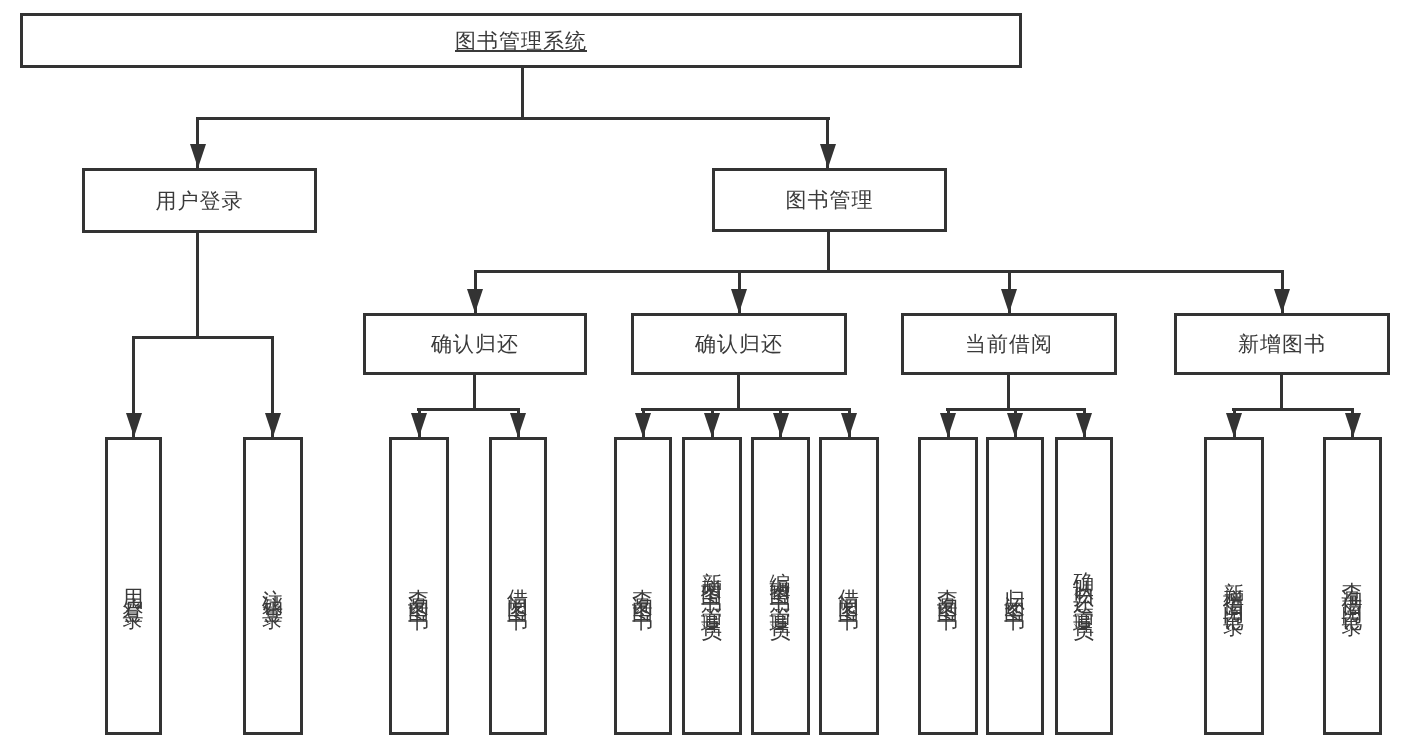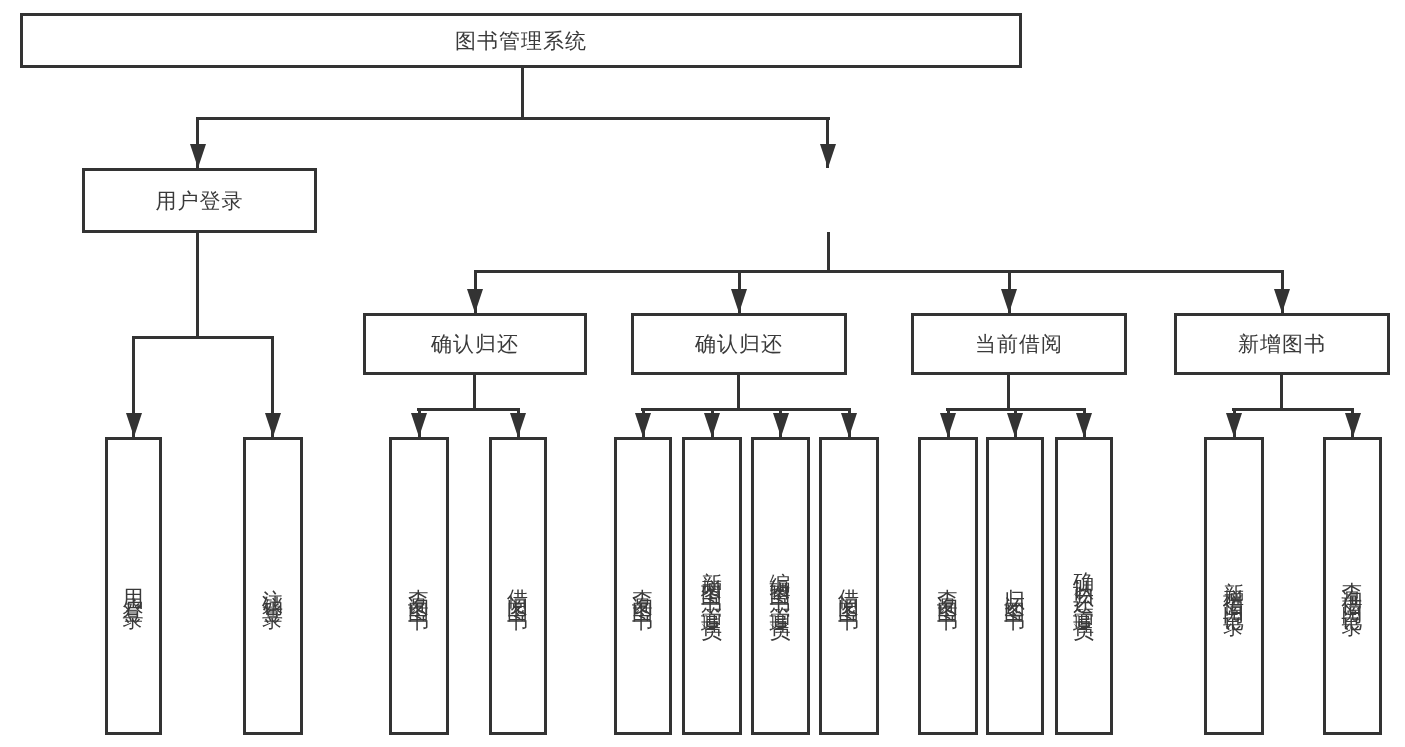--- a/index.html
+++ b/index.html
@@ -68,33 +68,36 @@
     color: var(--watermark);
     z-index: 3;
     white-space: nowrap;
   }
 </style>
 </head>
 <body>
 
 <div id="stage">
 
-  <div class="box" style="left:20px; top:13px; width:1002px; height:55px;">
+  <div class="box" style="left:20px; top:13px; width:1002px; height:55px;text-decoration:underline;">
     <span>图书管理系统</span>
   </div>
 
   <div class="vline" style="left:521px; top:68px; height:52px;"></div>
   <div class="hline" style="left:197px; top:117px; width:633px;"></div>
   <div class="vline" style="left:196px; top:117px; height:51px;"></div>
   <div class="arrow" style="left:190px; top:144px;"></div>
   <div class="vline" style="left:826px; top:117px; height:51px;"></div>
   <div class="arrow" style="left:820px; top:144px;"></div>
 
   <div class="box" style="left:82px; top:168px; width:235px; height:65px;">
     <span>用户登录</span>
+  </div>
+  <div class="box" style="left:712px; top:168px; width:235px; height:64px;">
+    <span>图书管理</span>
   </div>
 
   <div class="vline" style="left:196px; top:233px; height:106px;"></div>
   <div class="hline" style="left:132px; top:336px; width:142px;"></div>
   <div class="vline" style="left:132px; top:336px; height:101px;"></div>
   <div class="arrow" style="left:126px; top:413px;"></div>
   <div class="vline" style="left:271px; top:336px; height:101px;"></div>
   <div class="arrow" style="left:265px; top:413px;"></div>
 
   <div class="vline" style="left:827px; top:232px; height:41px;"></div>
@@ -107,21 +110,21 @@
   <div class="arrow" style="left:1001px; top:289px;"></div>
   <div class="vline" style="left:1281px; top:270px; height:43px;"></div>
   <div class="arrow" style="left:1274px; top:289px;"></div>
 
   <div class="box" style="left:363px; top:313px; width:224px; height:62px;">
     <span>确认归还</span>
   </div>
   <div class="box" style="left:631px; top:313px; width:216px; height:62px;">
     <span>确认归还</span>
   </div>
-  <div class="box" style="left:901px; top:313px; width:216px; height:62px;margin-left:10px;">
+  <div class="box" style="left:901px; top:313px; width:216px; height:62px;">
     <span>当前借阅</span>
   </div>
   <div class="box" style="left:1174px; top:313px; width:216px; height:62px;">
     <span>新增图书</span>
   </div>
 
   <div class="vline" style="left:473px; top:375px; height:36px;"></div>
   <div class="hline" style="left:417px; top:408px; width:102px;"></div>
   <div class="vline" style="left:418px; top:408px; height:29px;"></div>
   <div class="arrow" style="left:411px; top:413px;"></div>

